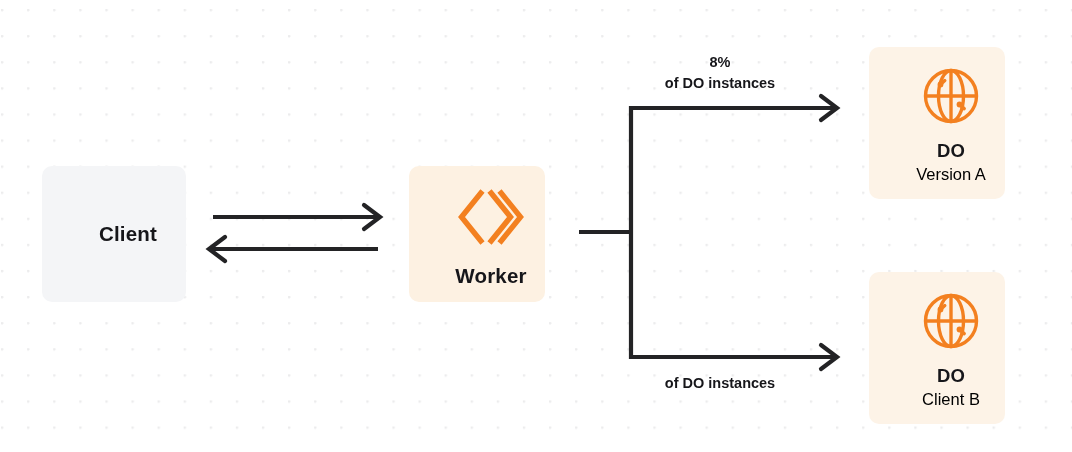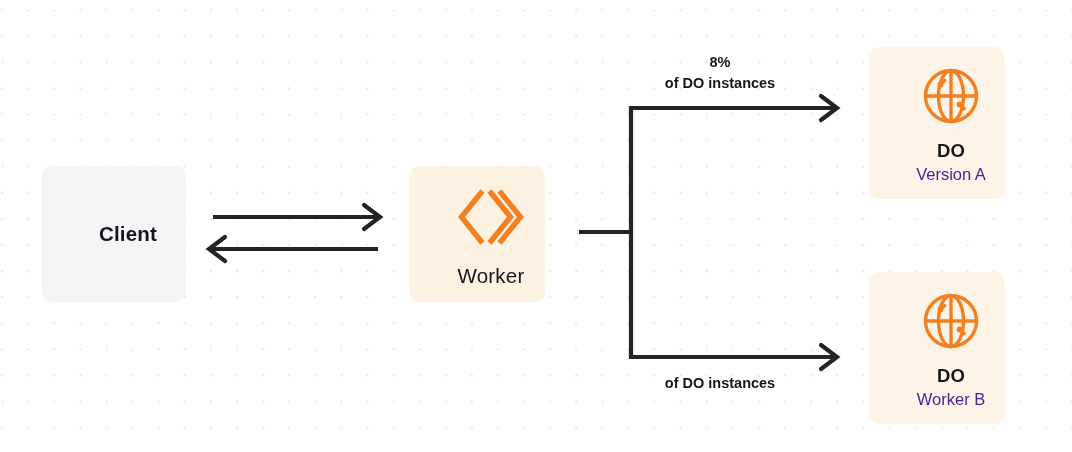--- a/index.html
+++ b/index.html
@@ -58,21 +58,21 @@
     height: 136px;
     background-color: #fdf1e2;
   }
   #node-worker .node-icon {
     margin-top: 6px;
     margin-bottom: 16px;
     line-height: 0;
   }
   #node-worker .node-title {
     font-size: 20.5px;
-    font-weight: 400;
+    font-weight: 700;
     color: #16161a;
     letter-spacing: 0.2px;
   }
 
   
   .node-do {
     left: 869px;
     width: 136px;
     height: 152px;
     background-color: #fdf3e7;
@@ -87,21 +87,21 @@
   .node-do .node-title {
     font-size: 18.5px;
     font-weight: 700;
     color: #16161a;
     letter-spacing: 0.2px;
     line-height: 1.2;
   }
   .node-do .node-subtitle {
     font-size: 16.5px;
     font-weight: 400;
-    color: #4c1d95;
+    color: #000000;
     margin-top: 3px;
     line-height: 1.2;
   }
 
   
   #connectors {
     position: absolute;
     left: 0;
     top: 0;
     width: 1072px;
@@ -218,21 +218,21 @@
         </g>
         <g stroke="#f38020" stroke-width="3.4" stroke-linecap="round" fill="#f38020">
           <circle cx="19.5" cy="18.5" r="2.9" stroke="none"></circle>
           <path d="M19.5 18.5 L23.8 14.6" fill="none"></path>
           <circle cx="38.5" cy="38.5" r="2.9" stroke="none"></circle>
           <path d="M38.5 38.5 L43.2 42.6" fill="none"></path>
         </g>
       </svg>
     </div>
     <div class="node-title">DO</div>
-    <div class="node-subtitle">Worker B</div>
+    <div class="node-subtitle">Client B</div>
   </div>
 
   <div class="edge-label" id="edge-label-top">
     <div>8%</div>
     <div>of DO instances</div>
   </div>
 
   <div class="edge-label" id="edge-label-bottom">
     <div>of DO instances</div>
   </div>

